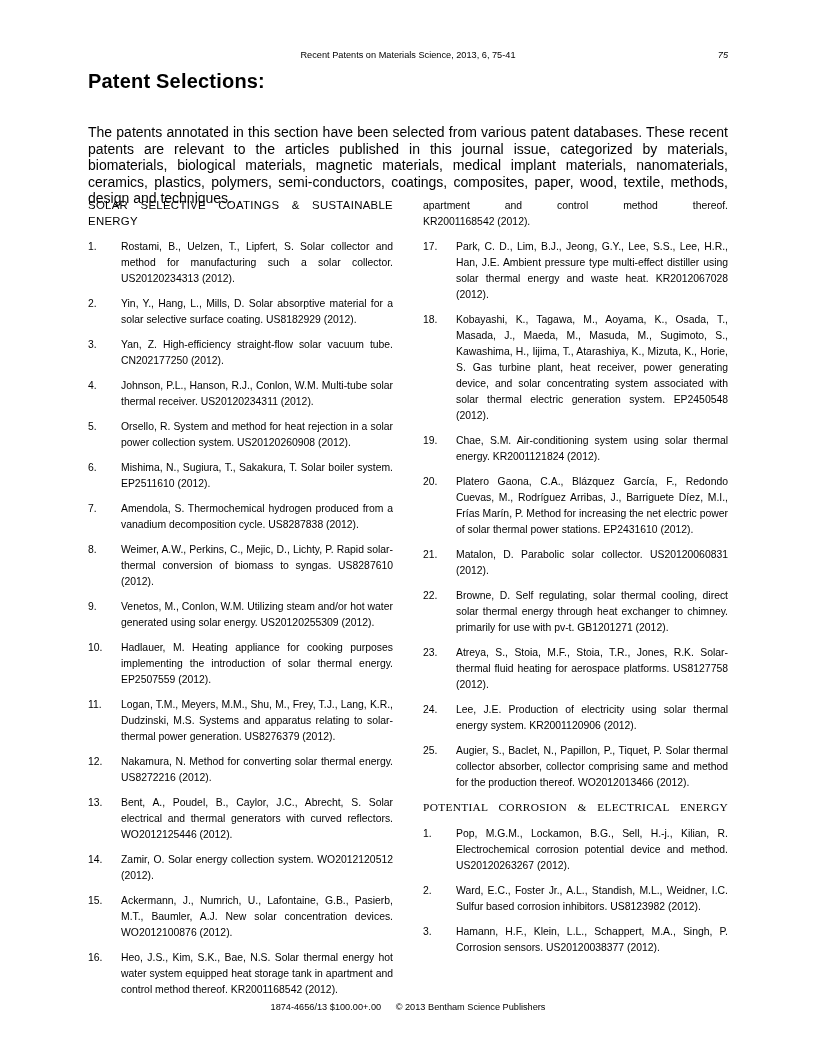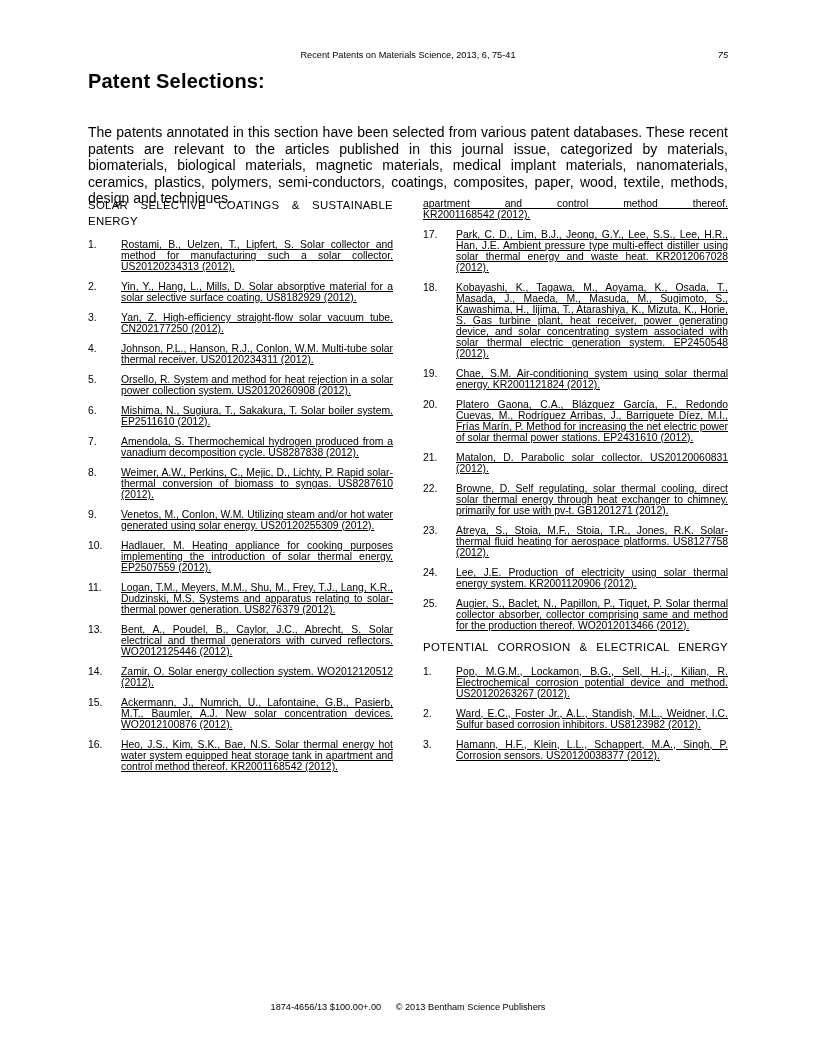--- a/index.html
+++ b/index.html
@@ -77,34 +77,34 @@
   .section-head {
     font-size: 11.4px;
     letter-spacing: 0.3px;
     line-height: 15.5px;
     margin: 0 0 10px 0;
     text-align: justify;
     text-align-last: justify;
   }
   .section-head.second {
     margin-top: 2px;
+    font-family: Liberation Serif, serif;
   }
   ol.patent-list {
     list-style: none;
     margin: 0;
     padding: 0;
   }
   ol.patent-list li {
     position: relative;
     padding-left: 33px;
     margin-bottom: 9px;
     font-size: 10.4px;
-    line-height: 11px;
+    line-height: 16px;
     text-align: justify;
-    text-decoration: underline;
   }
   ol.patent-list li .num {
     position: absolute;
     left: 0;
     top: 0;
     width: 26px;
     text-align: left;
     font-size: 10.4px;
   }
   .footer {
@@ -142,20 +142,21 @@
         <li><span class="num">2.</span><span>Yin, Y., Hang, L., Mills, D. Solar absorptive material for a solar selective surface coating. US8182929 (2012).</span></li>
         <li><span class="num">3.</span><span>Yan, Z. High-efficiency straight-flow solar vacuum tube. CN202177250 (2012).</span></li>
         <li><span class="num">4.</span><span>Johnson, P.L., Hanson, R.J., Conlon, W.M. Multi-tube solar thermal receiver. US20120234311 (2012).</span></li>
         <li><span class="num">5.</span><span>Orsello, R. System and method for heat rejection in a solar power collection system. US20120260908 (2012).</span></li>
         <li><span class="num">6.</span><span>Mishima, N., Sugiura, T., Sakakura, T. Solar boiler system. EP2511610 (2012).</span></li>
         <li><span class="num">7.</span><span>Amendola, S. Thermochemical hydrogen produced from a vanadium decomposition cycle. US8287838 (2012).</span></li>
         <li><span class="num">8.</span><span>Weimer, A.W., Perkins, C., Mejic, D., Lichty, P. Rapid solar-thermal conversion of biomass to syngas. US8287610 (2012).</span></li>
         <li><span class="num">9.</span><span>Venetos, M., Conlon, W.M. Utilizing steam and/or hot water generated using solar energy. US20120255309 (2012).</span></li>
         <li><span class="num">10.</span><span>Hadlauer, M. Heating appliance for cooking purposes implementing the introduction of solar thermal energy. EP2507559 (2012).</span></li>
         <li><span class="num">11.</span><span>Logan, T.M., Meyers, M.M., Shu, M., Frey, T.J., Lang, K.R., Dudzinski, M.S. Systems and apparatus relating to solar-thermal power generation. US8276379 (2012).</span></li>
+        <li><span class="num">12.</span><span>Nakamura, N. Method for converting solar thermal energy. US8272216 (2012).</span></li>
         <li><span class="num">13.</span><span>Bent, A., Poudel, B., Caylor, J.C., Abrecht, S. Solar electrical and thermal generators with curved reflectors. WO2012125446 (2012).</span></li>
         <li><span class="num">14.</span><span>Zamir, O. Solar energy collection system. WO2012120512 (2012).</span></li>
         <li><span class="num">15.</span><span>Ackermann, J., Numrich, U., Lafontaine, G.B., Pasierb, M.T., Baumler, A.J. New solar concentration devices. WO2012100876 (2012).</span></li>
         <li><span class="num">16.</span><span>Heo, J.S., Kim, S.K., Bae, N.S. Solar thermal energy hot water system equipped heat storage tank in apartment and control method thereof. KR2001168542 (2012).</span></li>
       </ol>
     </div>
 
     <div class="col col-right">
       <ol class="patent-list" start="17">
         <li style="padding-left:0;"><span>apartment&nbsp;&nbsp;&nbsp;&nbsp;&nbsp;&nbsp;and&nbsp;&nbsp;&nbsp;&nbsp;&nbsp;&nbsp;control&nbsp;&nbsp;&nbsp;&nbsp;&nbsp;&nbsp;method&nbsp;&nbsp;&nbsp;&nbsp;&nbsp;&nbsp;thereof. KR2001168542 (2012).</span></li>

